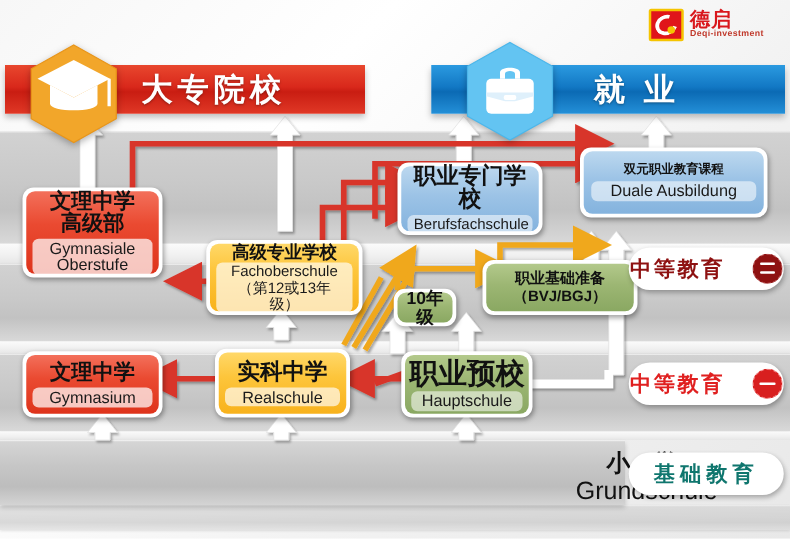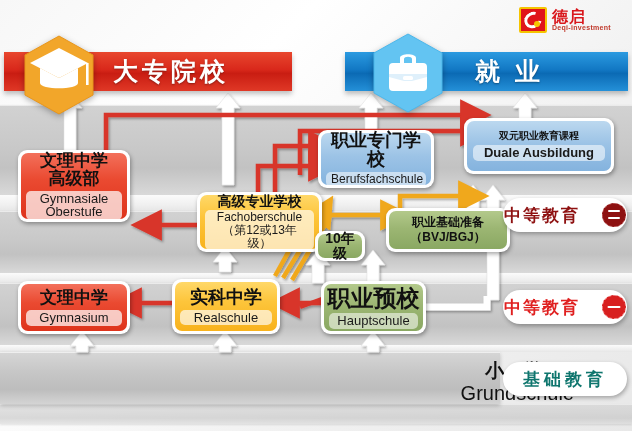--- a/index.html
+++ b/index.html
@@ -209,38 +209,38 @@
     </svg>
   </div>
 
   <div class="box red" style="left:18px;top:150px;width:112px;height:72px;">
     <div class="inner">
       <div class="cn" style="font-size:17px;">文理中学<br>高级部</div>
       <div class="de" style="font-size:13px;">Gymnasiale<br>Oberstufe</div>
     </div>
   </div>
 
-  <div class="box orange" style="left:165px;top:192px;width:125px;height:60px;margin-left:32px;">
+  <div class="box orange" style="left:165px;top:192px;width:125px;height:60px;">
     <div class="inner">
       <div class="cn" style="font-size:14px;">高级专业学校</div>
       <div class="de" style="font-size:12px;margin-top:2px;">Fachoberschule<br>（第12或13年级）</div>
     </div>
   </div>
 
   <div class="box blue" style="left:318px;top:130px;width:116px;height:58px;">
     <div class="inner">
       <div class="cn" style="font-size:18px;">职业专门学校</div>
       <div class="de" style="font-size:12px;">Berufsfachschule</div>
     </div>
   </div>
 
   <div class="box blue" style="left:464px;top:118px;width:150px;height:56px;">
     <div class="inner">
       <div class="cn" style="font-size:10px;">双元职业教育课程</div>
-      <div class="de" style="font-size:13px;font-weight:bold;">Duale Ausbildung</div>
+      <div class="de" style="font-size:13px;">Duale Ausbildung</div>
     </div>
   </div>
 
   <div class="box green" style="left:386px;top:208px;width:124px;height:44px;">
     <div class="inner">
       <div class="cn" style="font-size:12px;line-height:1.25;">职业基础准备<br>（BVJ/BGJ）</div>
     </div>
   </div>
 
   <div class="box green" style="left:315px;top:231px;width:50px;height:30px;">

